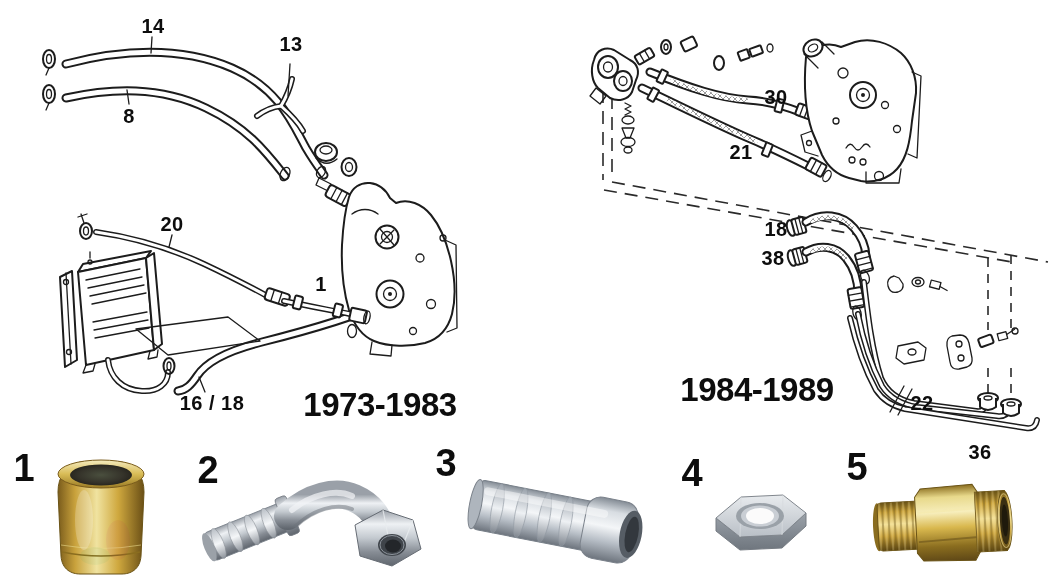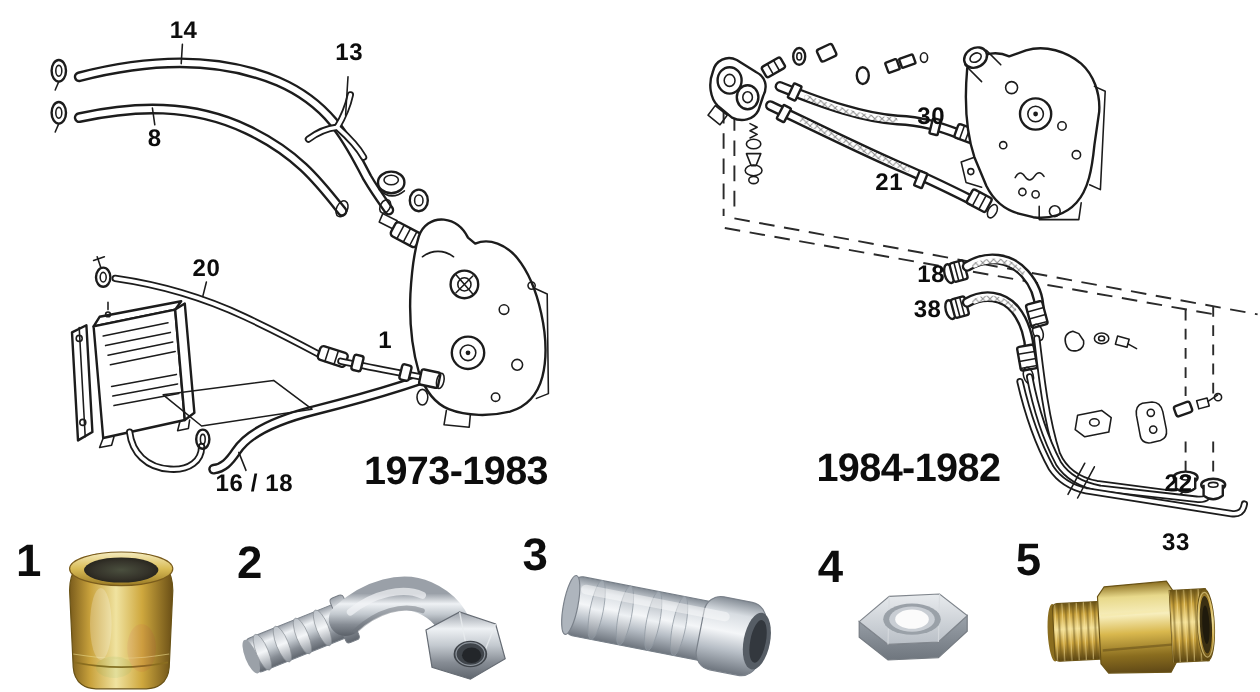--- a/index.html
+++ b/index.html
@@ -479,25 +479,25 @@
   <span class="lbl callout" style="left:291px;top:44px">13</span>
   <span class="lbl callout" style="left:129px;top:116px">8</span>
   <span class="lbl callout" style="left:172px;top:224px">20</span>
   <span class="lbl callout" style="left:321px;top:284px">1</span>
   <span class="lbl callout" style="left:212px;top:403px">16 / 18</span>
 
   <span class="lbl callout" style="left:776px;top:97px">30</span>
   <span class="lbl callout" style="left:741px;top:152px">21</span>
   <span class="lbl callout" style="left:776px;top:229px">18</span>
   <span class="lbl callout" style="left:773px;top:258px">38</span>
-  <span class="lbl callout" style="left:982px;top:403px">22</span>
-  <span class="lbl callout" style="left:980px;top:452px">33</span>
-
-  <div class="lbl era" style="left:380px;top:392px">1973-1983</div>
-  <div class="lbl era" style="left:757px;top:389px">1984-1982</div>
+  <span class="lbl callout" style="left:922px;top:403px">22</span>
+  <span class="lbl callout" style="left:980px;top:452px">36</span>
+
+  <div class="lbl era" style="left:380px;top:404px">1973-1983</div>
+  <div class="lbl era" style="left:757px;top:389px">1984-1989</div>
 
   <span class="lbl partnum" style="left:24px;top:468px">1</span>
   <span class="lbl partnum" style="left:208px;top:470px">2</span>
   <span class="lbl partnum" style="left:446px;top:463px">3</span>
   <span class="lbl partnum" style="left:692px;top:473px">4</span>
   <span class="lbl partnum" style="left:857px;top:467px">5</span>
 
 </div>
 
 </body></html>

